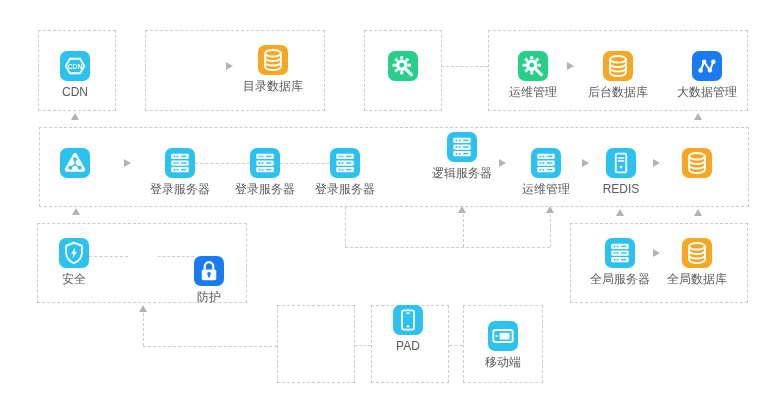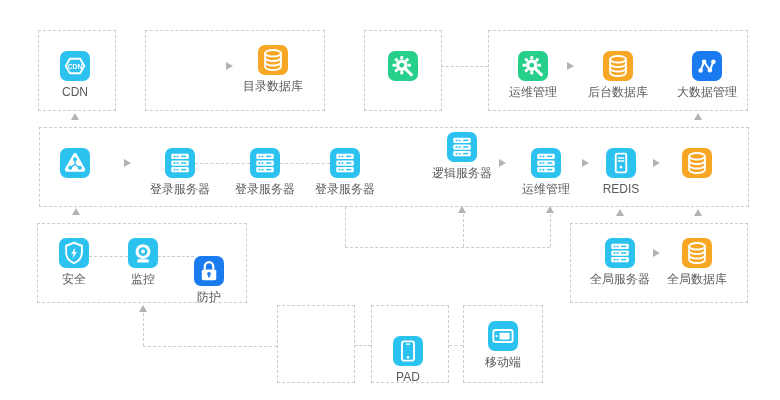--- a/index.html
+++ b/index.html
@@ -291,28 +291,20 @@
   </div>
 
   <div class="node" style="left:29px;top:238px">
     <div class="icon bg-cyan">
         <svg viewBox="0 0 24 24">
           <use href="#sym-shield"></use>
         </svg>
       </div>
     <span class="lbl">安全</span>
   </div>
-  <div class="node" style="left:98px;top:238px">
-    <div class="icon bg-cyan">
-        <svg viewBox="0 0 24 24">
-          <use href="#sym-camera"></use>
-        </svg>
-      </div>
-    <span class="lbl">监控</span>
-  </div>
   <div class="node" style="left:164px;top:256px">
     <div class="icon bg-blue">
         <svg viewBox="0 0 24 24">
           <use href="#sym-lock"></use>
         </svg>
       </div>
     <span class="lbl">防护</span>
   </div>
 
   <div class="node" style="left:575px;top:238px">
@@ -325,21 +317,21 @@
   </div>
   <div class="node" style="left:652px;top:238px">
     <div class="icon bg-amber">
         <svg viewBox="0 0 24 24">
           <use href="#sym-db"></use>
         </svg>
       </div>
     <span class="lbl">全局数据库</span>
   </div>
 
-  <div class="node" style="left:363px;top:336px">
+  <div class="node" style="left:363px;top:305px">
     <div class="icon bg-cyan">
         <svg viewBox="0 0 24 24">
           <use href="#sym-pad"></use>
         </svg>
       </div>
     <span class="lbl">PAD</span>
   </div>
   <div class="node" style="left:458px;top:321px">
     <div class="icon bg-cyan">
         <svg viewBox="0 0 24 24">

